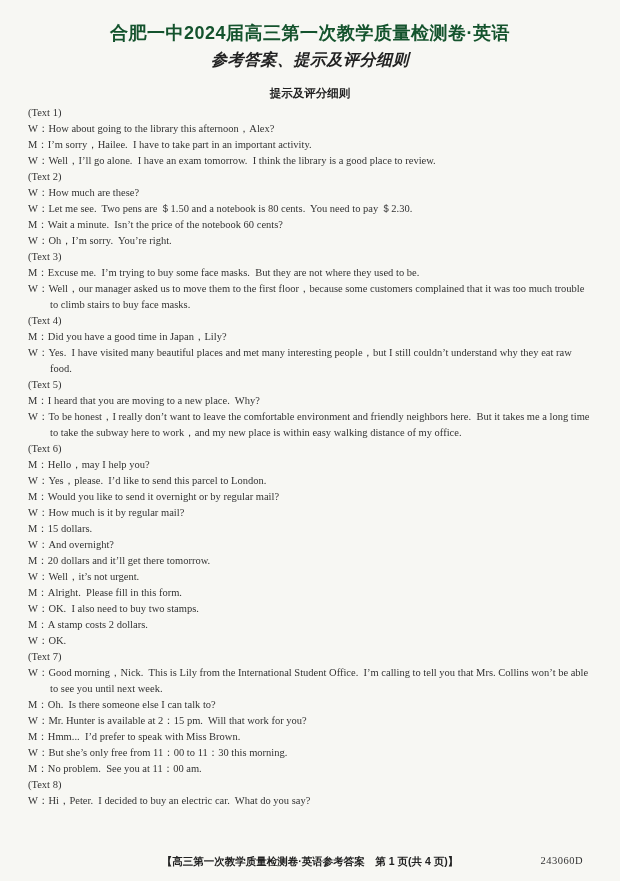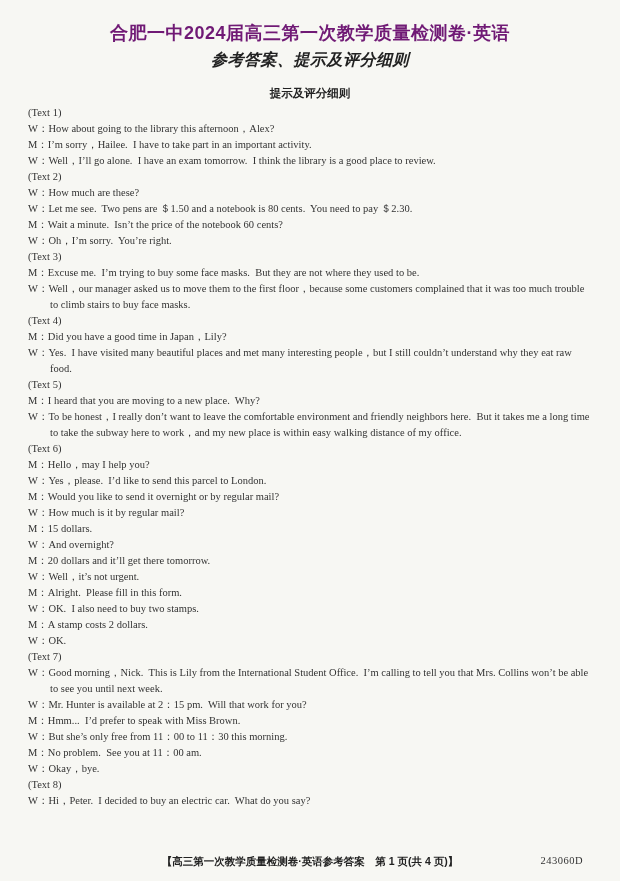--- a/index.html
+++ b/index.html
@@ -18,21 +18,21 @@
     color: #2d2d2d;
     font-family: "Liberation Serif", "DejaVu Serif", serif;
     overflow: hidden;
   }
   .title {
     margin: 4px 0 2px 0;
     text-align: center;
     font-size: 18px;
     line-height: 26px;
     font-weight: bold;
-    color: #701a75;
+    color: #14532d;
     font-family: "Liberation Sans", "DejaVu Sans", sans-serif;
     letter-spacing: 0.5px;
   }
   .subtitle {
     margin: 0 0 10px 0;
     text-align: center;
     font-size: 16px;
     line-height: 24px;
     font-weight: bold;
     color: #222;
@@ -121,25 +121,25 @@
       <div class="line">M：15 dollars.</div>
       <div class="line">W：And overnight?</div>
       <div class="line">M：20 dollars and it’ll get there tomorrow.</div>
       <div class="line">W：Well，it’s not urgent.</div>
       <div class="line">M：Alright.  Please fill in this form.</div>
       <div class="line">W：OK.  I also need to buy two stamps.</div>
       <div class="line">M：A stamp costs 2 dollars.</div>
       <div class="line">W：OK.</div>
       <div class="text-label">(Text 7)</div>
       <div class="line">W：Good morning，Nick.  This is Lily from the International Student Office.  I’m calling to tell you that Mrs. Collins won’t be able to see you until next week.</div>
+      <div class="line">M：Oh.  Is there someone else I can talk to?</div>
       <div class="line">W：Mr. Hunter is available at 2：15 pm.  Will that work for you?</div>
       <div class="line">M：Hmm...  I’d prefer to speak with Miss Brown.</div>
       <div class="line">W：But she’s only free from 11：00 to 11：30 this morning.</div>
       <div class="line">M：No problem.  See you at 11：00 am.</div>
-      <div class="line">W：Okay，bye.</div>
       <div class="text-label">(Text 8)</div>
       <div class="line">W：Hi，Peter.  I decided to buy an electric car.  What do you say?</div>
     </div>
   <div class="footer">
     <span class="footer-caption">【高三第一次教学质量检测卷·英语参考答案　第 1 页(共 4 页)】</span>
     <span class="footer-code">243060D</span>
   </div>
 </div>
 
 </body></html>

